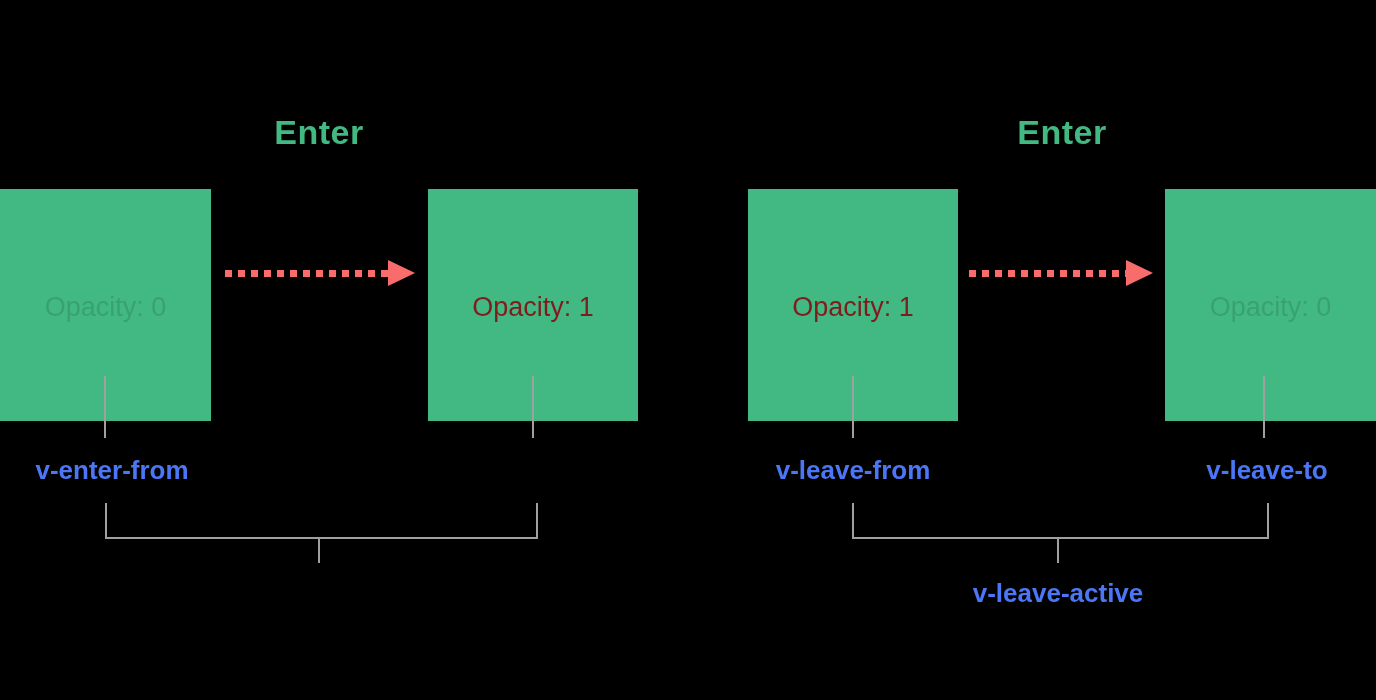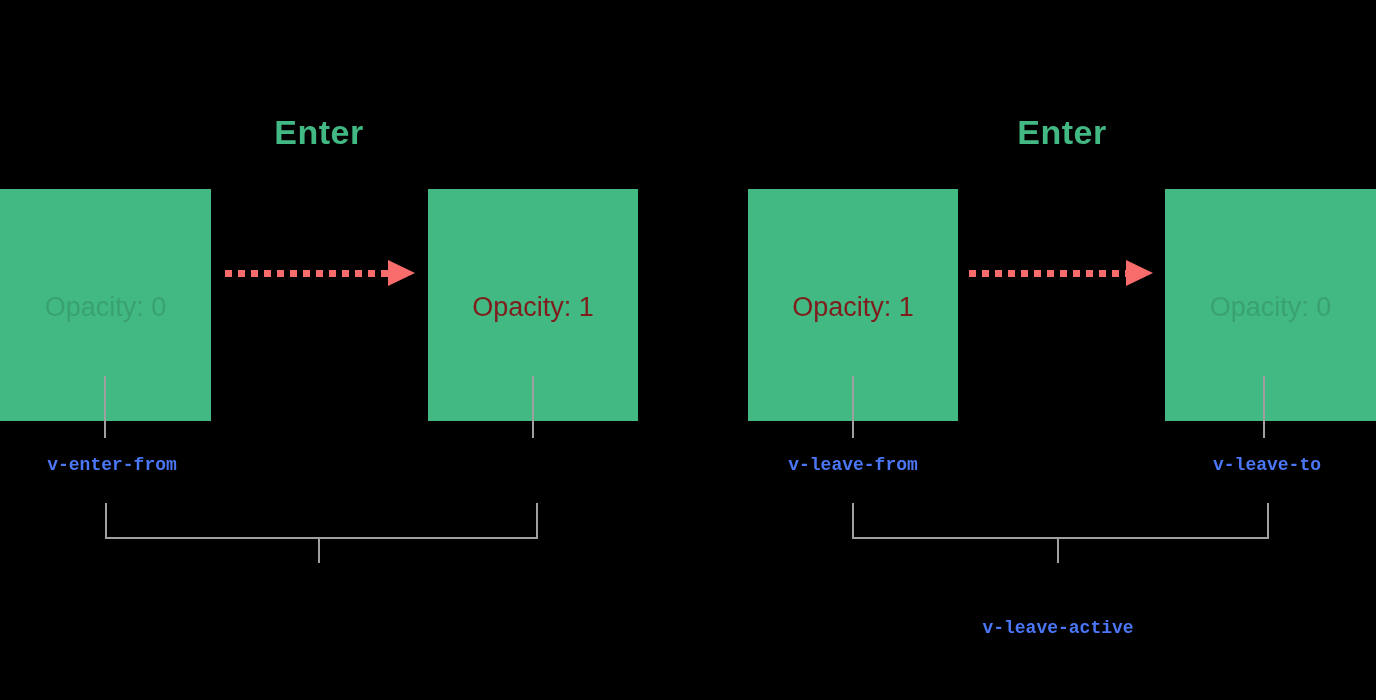--- a/index.html
+++ b/index.html
@@ -81,22 +81,22 @@
   .stem-box { top: 376px; height: 62px; }
   .stem-1 { left: 104px; }
   .stem-2 { left: 532px; }
   .stem-3 { left: 852px; }
   .stem-4 { left: 1263px; }
 
   .class-label {
     position: absolute;
     top: 455px;
     transform: translateX(-50%);
-    font-family: Liberation Mono, monospace;
-    font-size: 18px;
+    font-family: Liberation Sans, sans-serif;
+    font-size: 26px;
     font-weight: 700;
     color: var(--blue, #4b77f7);
     white-space: nowrap;
   }
   .lbl-enter-from { left: 112px; }
   .lbl-enter-to   { left: 534px; }
   .lbl-leave-from { left: 853px; }
   .lbl-leave-to   { left: 1267px; }
 
   .bracket {
@@ -111,21 +111,21 @@
   .bracket-leave { left: 852px; width: 413px; }
 
   .stem-bracket { top: 537px; height: 26px; }
   .stem-b-enter { left: 318px; }
   .stem-b-leave { left: 1057px; }
 
   .active-label {
     top: 578px;
   }
   .lbl-enter-active { left: 322px; }
-  .lbl-leave-active { left: 1058px; margin-top: 40px; }
+  .lbl-leave-active { left: 1058px; }
 </style>
 </head>
 <body>
 
 <div class="canvas" style="--background: #000000; --green: #42b883; --white: #ffffff; --blue: #4b77f7; --red: #f96c6c; --gray: #a0a0a0;">
 
   <div class="section-title title-enter">Enter</div>
 
   <div class="box box-1">
     <span class="box-label dim">Opacity: 0</span>

